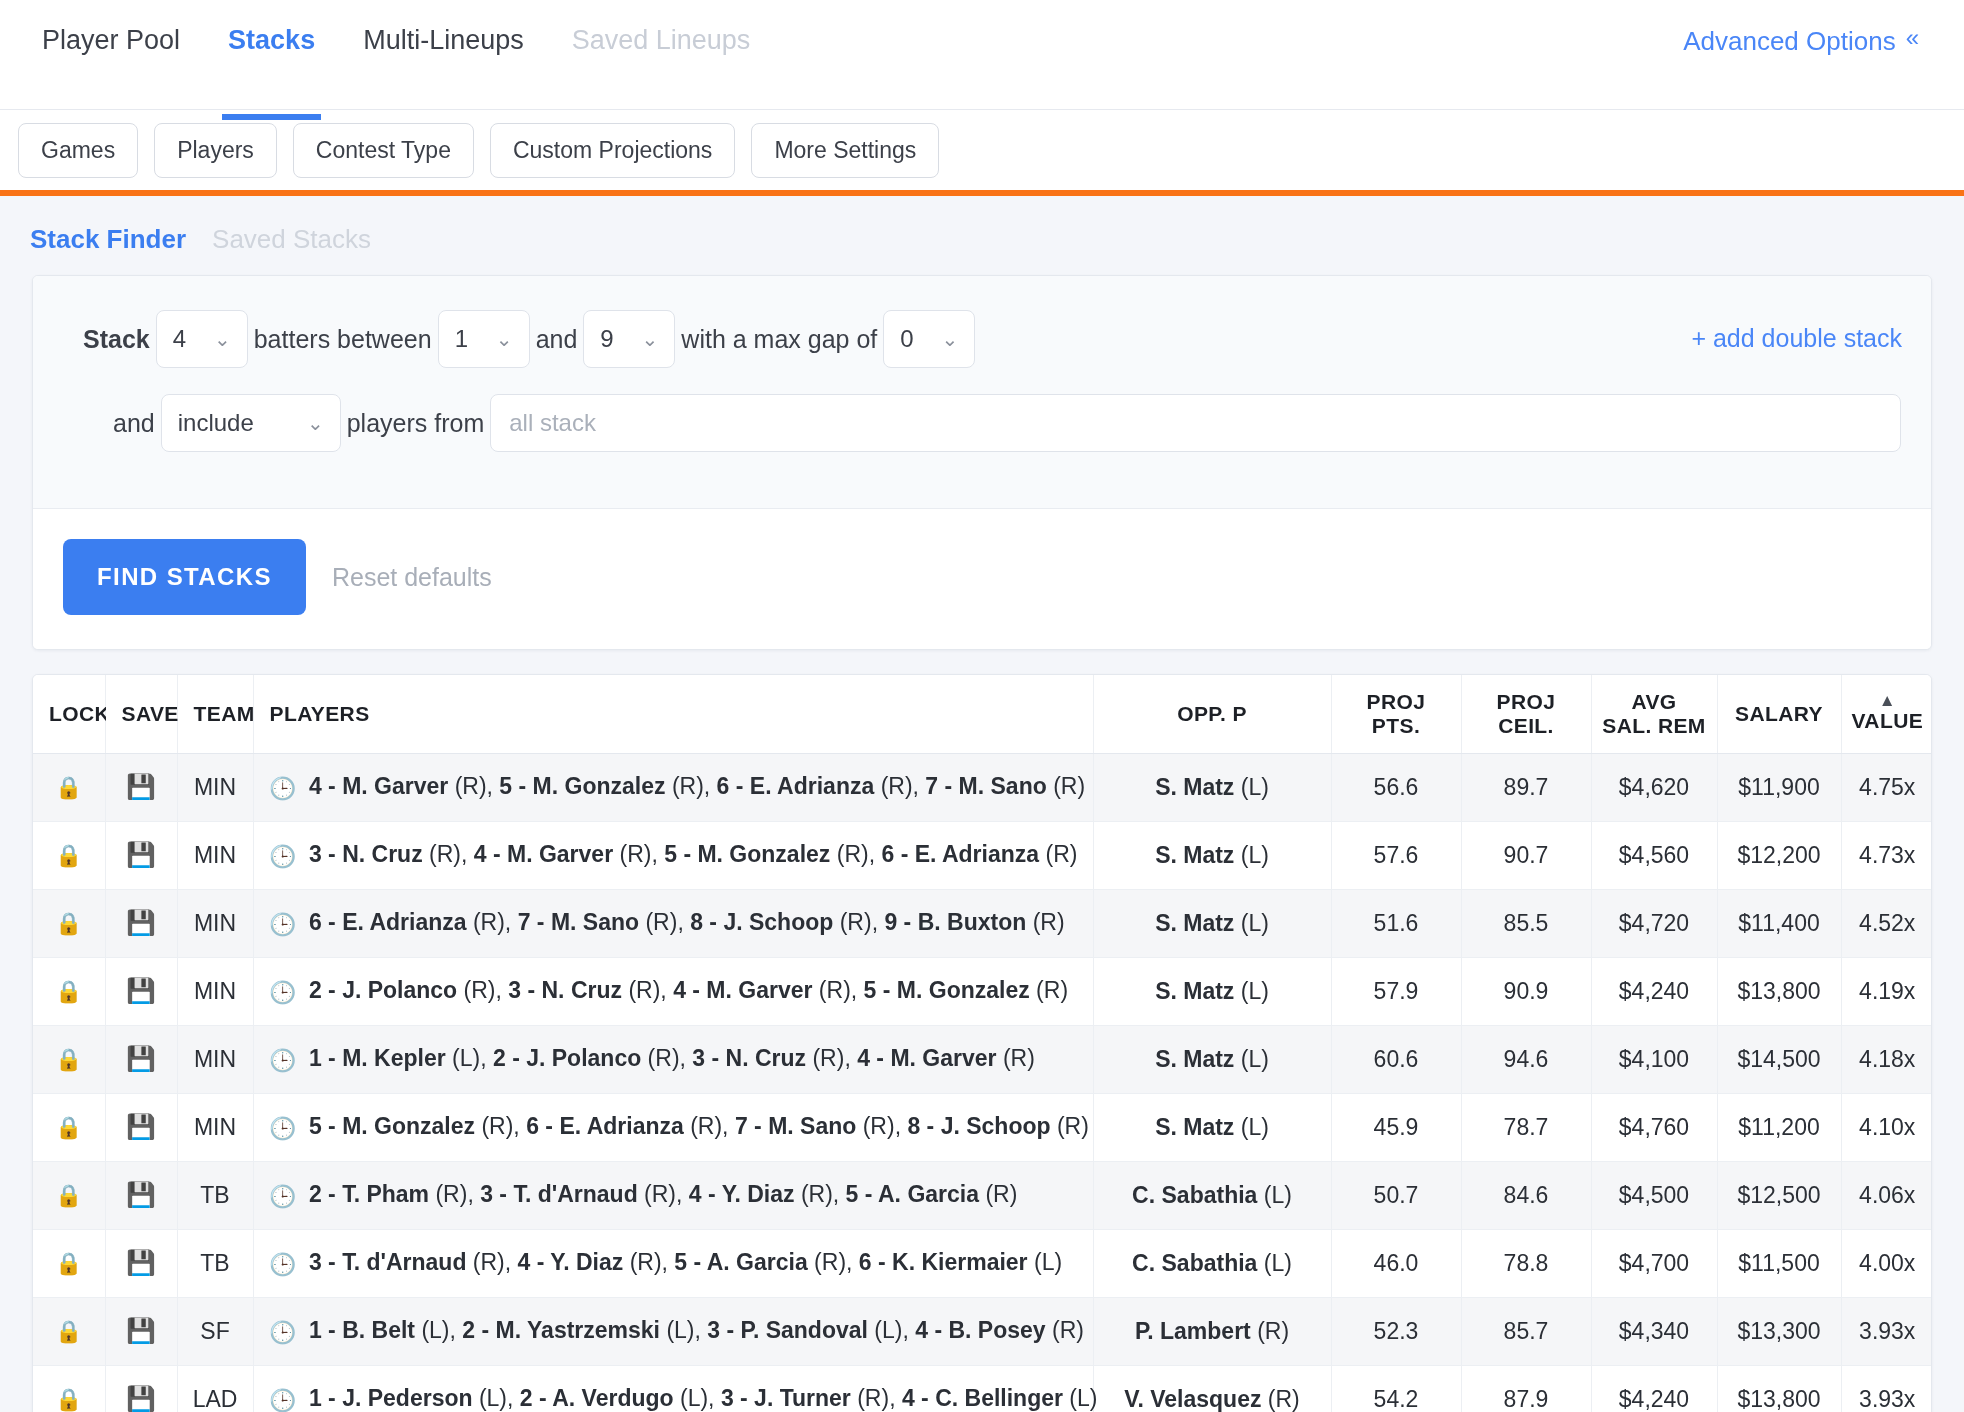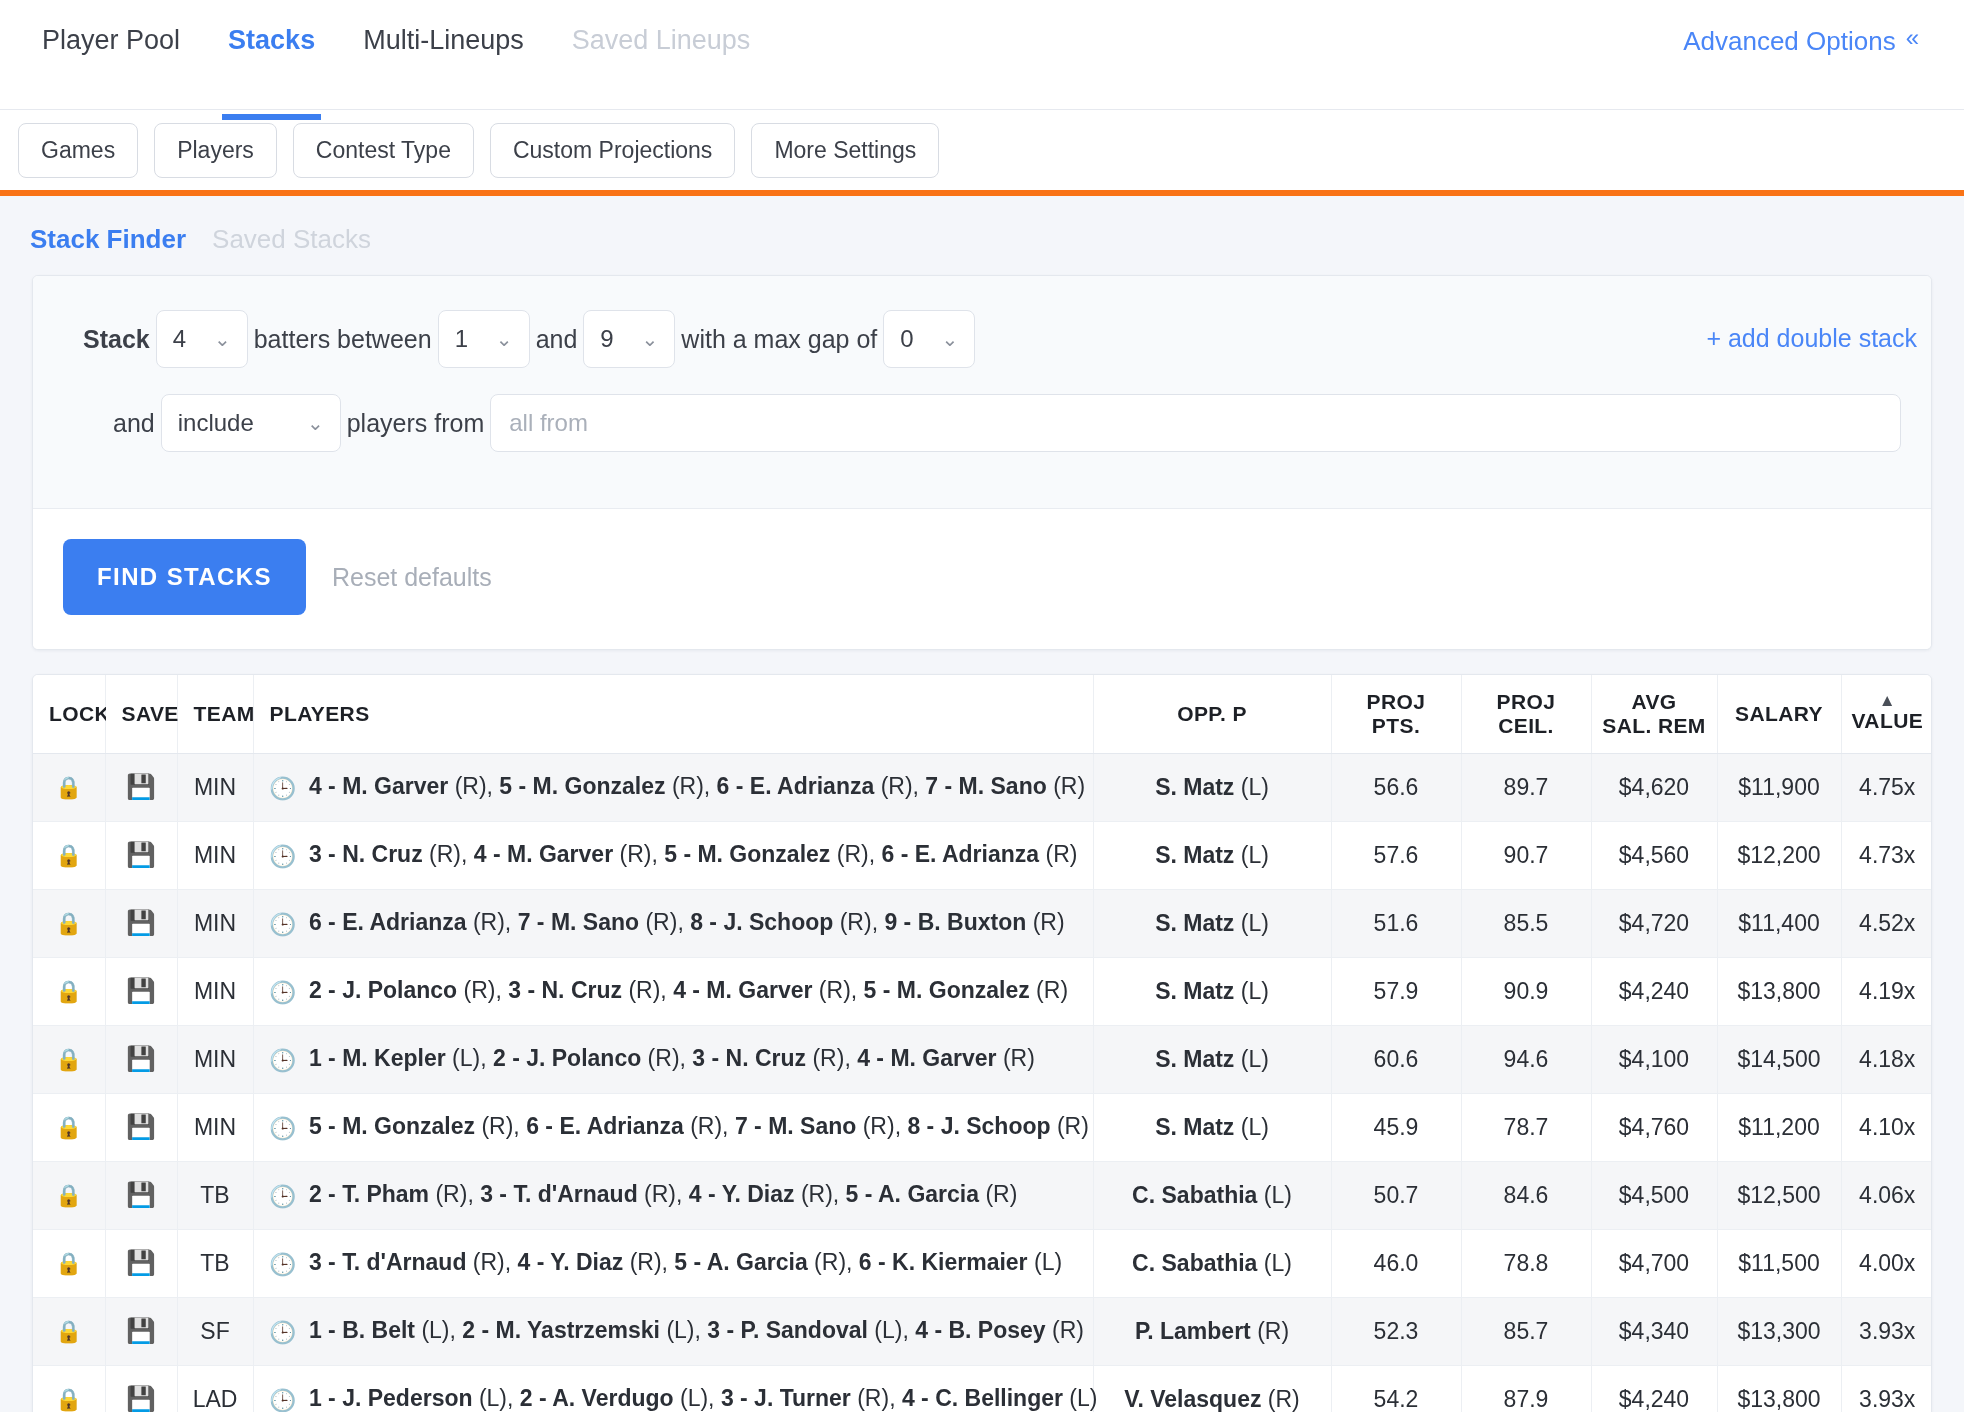--- a/index.html
+++ b/index.html
@@ -164,21 +164,21 @@
     display: flex;
     align-items: center;
     padding: 0 18px;
     font-size: 24px;
     color: #aab0ba;
     cursor: text;
   }
 
   .add-double {
     position: absolute;
-    right: 14px;
+    right: 29px;
     top: 48px;
     font-size: 25px;
     color: #4a86f7;
     cursor: pointer;
   }
 
   .actions {
     padding: 30px 30px 34px 30px;
     display: flex;
     align-items: center;
@@ -357,21 +357,21 @@
       <span class="b-label indent">and</span>
 
       <div class="mini-select w-wide">
         <span class="val">include</span>
         <span class="caret">⌄</span>
       </div>
 
       <span class="b-label">players from</span>
 
       <div class="teams-input">
-        <span>all from</span>
+        <span>all stack</span>
       </div>
     </div>
 
     <div class="add-double">+ add double stack</div>
   </div>
 
   <div class="actions">
     <button class="find-btn">FIND STACKS</button>
     <span class="reset-link">Reset defaults</span>
   </div>

